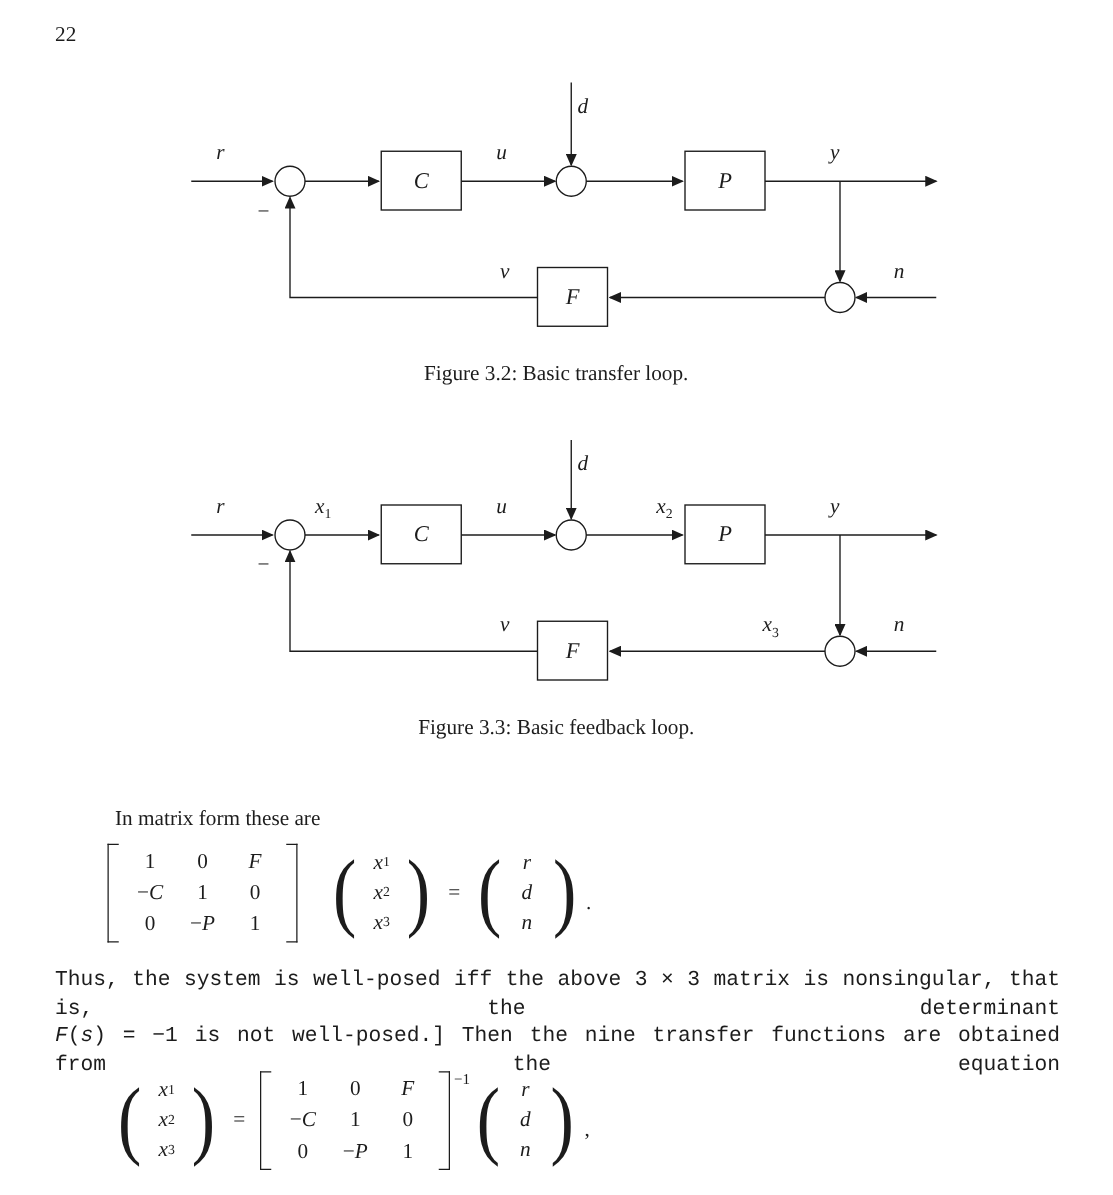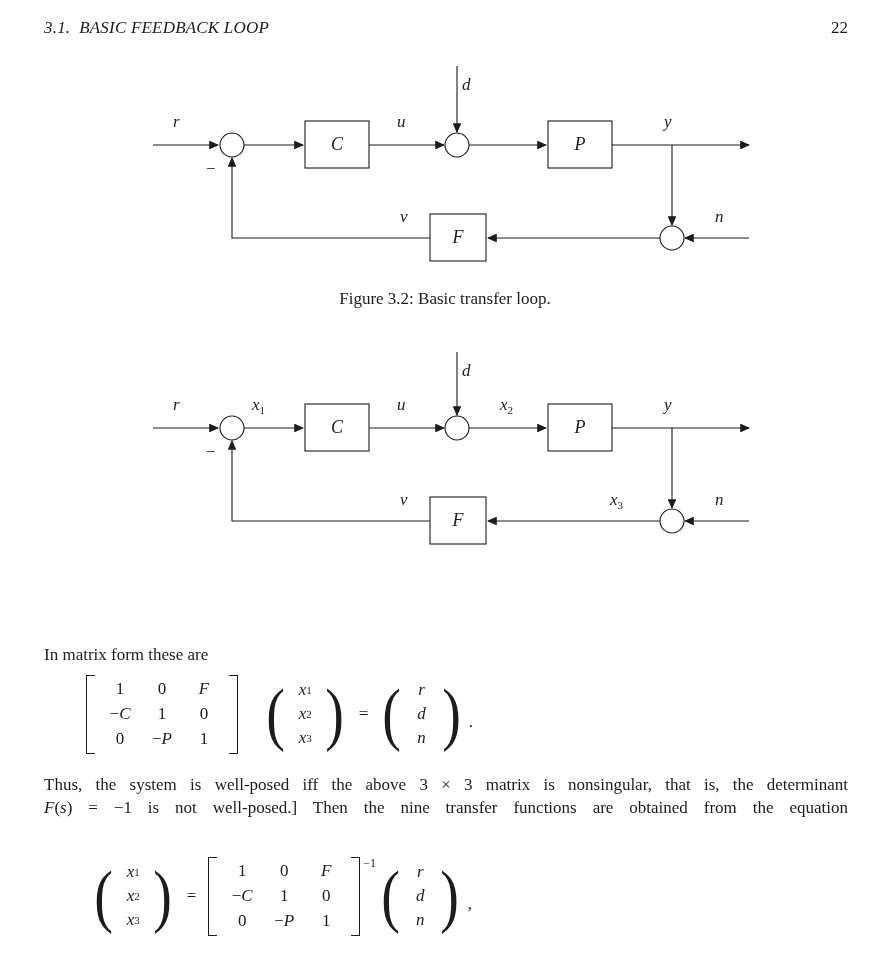--- a/index.html
+++ b/index.html
@@ -9,23 +9,23 @@
   }
   .hdr{position:absolute;top:18px;left:44px;right:42px;display:flex;justify-content:space-between;font-size:17px;}
   .hdr .sec{font-style:italic;white-space:pre;letter-spacing:.2px;}
   .diagram{position:absolute;left:0;width:890px;}
   .diagram svg{position:absolute;left:0;top:0;}
   .dlabel{position:absolute;font-size:17px;line-height:1.1;}
   .dlabel i, .blk i, .mathify i{font-style:italic;}
   sub{font-size:0.65em;}
   .blk{position:absolute;display:flex;align-items:center;justify-content:center;font-size:18px;}
   .caption{position:absolute;left:0;width:890px;text-align:center;font-size:17px;}
-  .bodytext{position:absolute;font-size:17px;}
+  .bodytext{position:absolute;font-size:17px;margin-left:48px;}
   .para{position:absolute;left:44px;right:42px;font-size:17px;line-height:22.5px;}
-  .jline{text-align:justify;text-align-last:justify;}
+  .jline{text-align:justify;text-align-last:justify;font-family:Liberation Mono, monospace;}
   .mi{font-style:italic;}
   .equation{position:absolute;display:flex;align-items:center;}
   .sqwrap{display:flex;align-items:stretch;}
   .sq-l{width:8px;border:1.6px solid #1c1c1c;border-right:none;}
   .sq-r{width:8px;border:1.6px solid #1c1c1c;border-left:none;}
   .mat{border-collapse:collapse;margin:2px 4px;}
   .mat td{min-width:38px;height:25px;text-align:center;font-size:17px;padding:0 2px;}
   .vec{display:flex;flex-direction:column;justify-content:center;padding:0 5px;}
   .vrow{height:24px;display:flex;align-items:center;justify-content:center;font-size:17px;min-width:26px;}
   .paren{font-size:70px;line-height:74px;font-family:"Liberation Serif",serif;transform:scaleX(0.8);display:block;}
@@ -33,21 +33,20 @@
   .sup{font-size:12px;align-self:flex-start;margin:0 3px 0 3px;}
   .punct{font-size:17px;align-self:center;margin-top:16px;margin-left:6px;}
   .gap-r{margin-right:26px;}
 </style>
 </head>
 <body>
 
 <div class="page">
 
   <div class="hdr">
-    <span class="sec">3.1.  BASIC FEEDBACK LOOP</span>
     <span>22</span>
   </div>
 
   <div class="diagram" style="top:60px;height:218px;">
     <svg width="890" height="218" viewBox="0 0 890 218">
       <defs>
         <marker id="ar32" markerWidth="9" markerHeight="8" refX="8" refY="4" orient="auto">
           <path d="M0,0 L9,4 L0,8 Z" fill="#1c1c1c"></path>
         </marker>
       </defs>
@@ -113,37 +112,38 @@
         <line x1="749" y1="178" x2="685" y2="178" marker-end="url(#ar33)"></line>
         <line x1="660" y1="178" x2="488" y2="178" marker-end="url(#ar33)"></line>
         <rect x="430" y="154" width="56" height="47"></rect>
         <polyline points="430,178 232,178 232,98" marker-end="url(#ar33)"></polyline>
       </g>
     </svg>
     <span class="dlabel mathify" style="left:173px;top:53px;"><i>r</i></span>
     <span class="dlabel mathify" style="left:252px;top:53px;"><i>x</i><sub>1</sub></span>
     <span class="dlabel mathify" style="left:397px;top:53px;"><i>u</i></span>
     <span class="dlabel mathify" style="left:462px;top:19px;"><i>d</i></span>
-    <span class="dlabel mathify" style="left:500px;top:53px;"><i>x</i><sub>2</sub></span>
+    <span class="dlabel mathify" style="left:525px;top:53px;"><i>x</i><sub>2</sub></span>
     <span class="dlabel mathify" style="left:664px;top:53px;"><i>y</i></span>
     <span class="dlabel" style="left:206px;top:100px;">−</span>
     <span class="dlabel mathify" style="left:400px;top:148px;"><i>v</i></span>
     <span class="dlabel mathify" style="left:610px;top:148px;"><i>x</i><sub>3</sub></span>
     <span class="dlabel mathify" style="left:715px;top:148px;"><i>n</i></span>
     <span class="blk mathify" style="left:305px;top:61px;width:64px;height:47px;">
         <i>C</i>
       </span>
     <span class="blk mathify" style="left:548px;top:61px;width:64px;height:47px;">
         <i>P</i>
       </span>
     <span class="blk mathify" style="left:430px;top:154px;width:56px;height:47px;">
         <i>F</i>
       </span>
   </div>
 
+  <div class="caption" style="top:572px;">Figure 3.3: Basic feedback loop.</div>
 
   <div class="bodytext" style="left:44px;top:645px;">In matrix form these are</div>
 
   <div class="equation" style="left:86px;top:674px;height:80px;">
     <div class="sqwrap gap-r">
       <div class="sq-l"></div>
       <table class="mat">
         <tbody>
             <tr>
           <td class="mathify">1</td>

